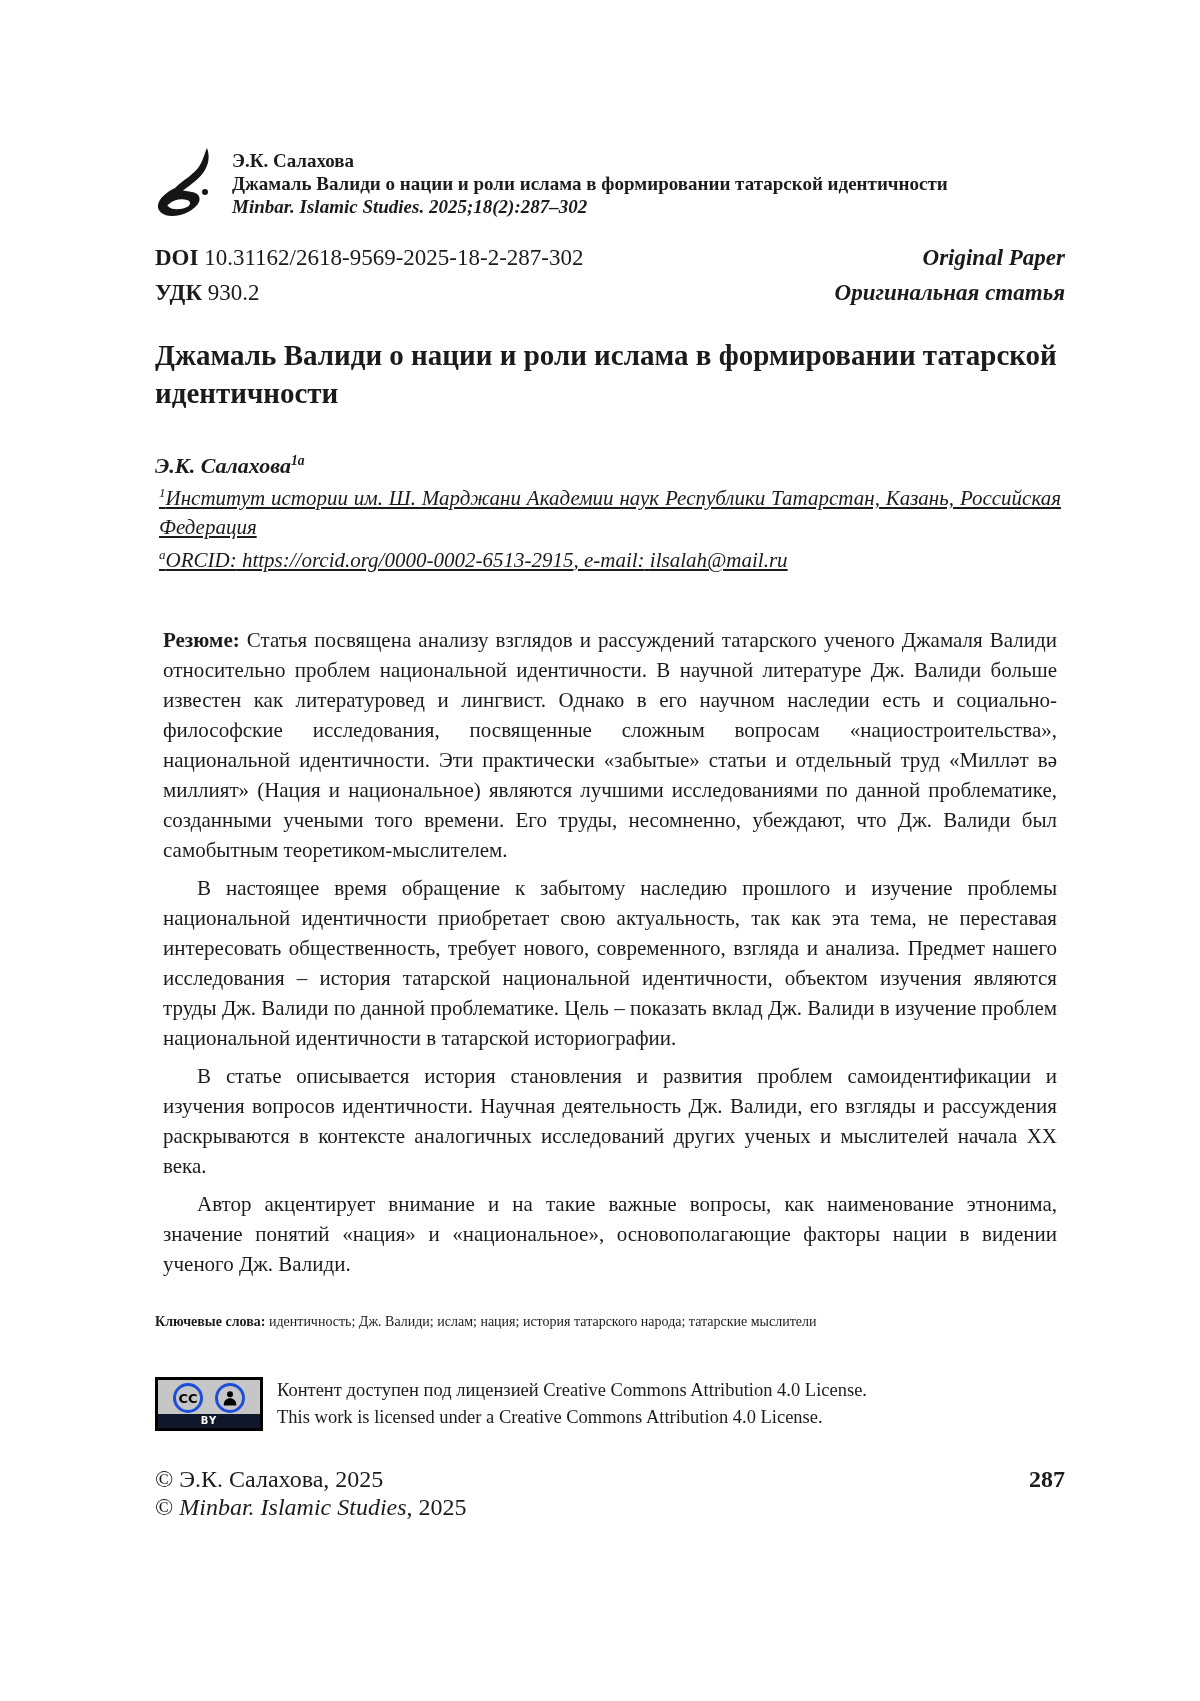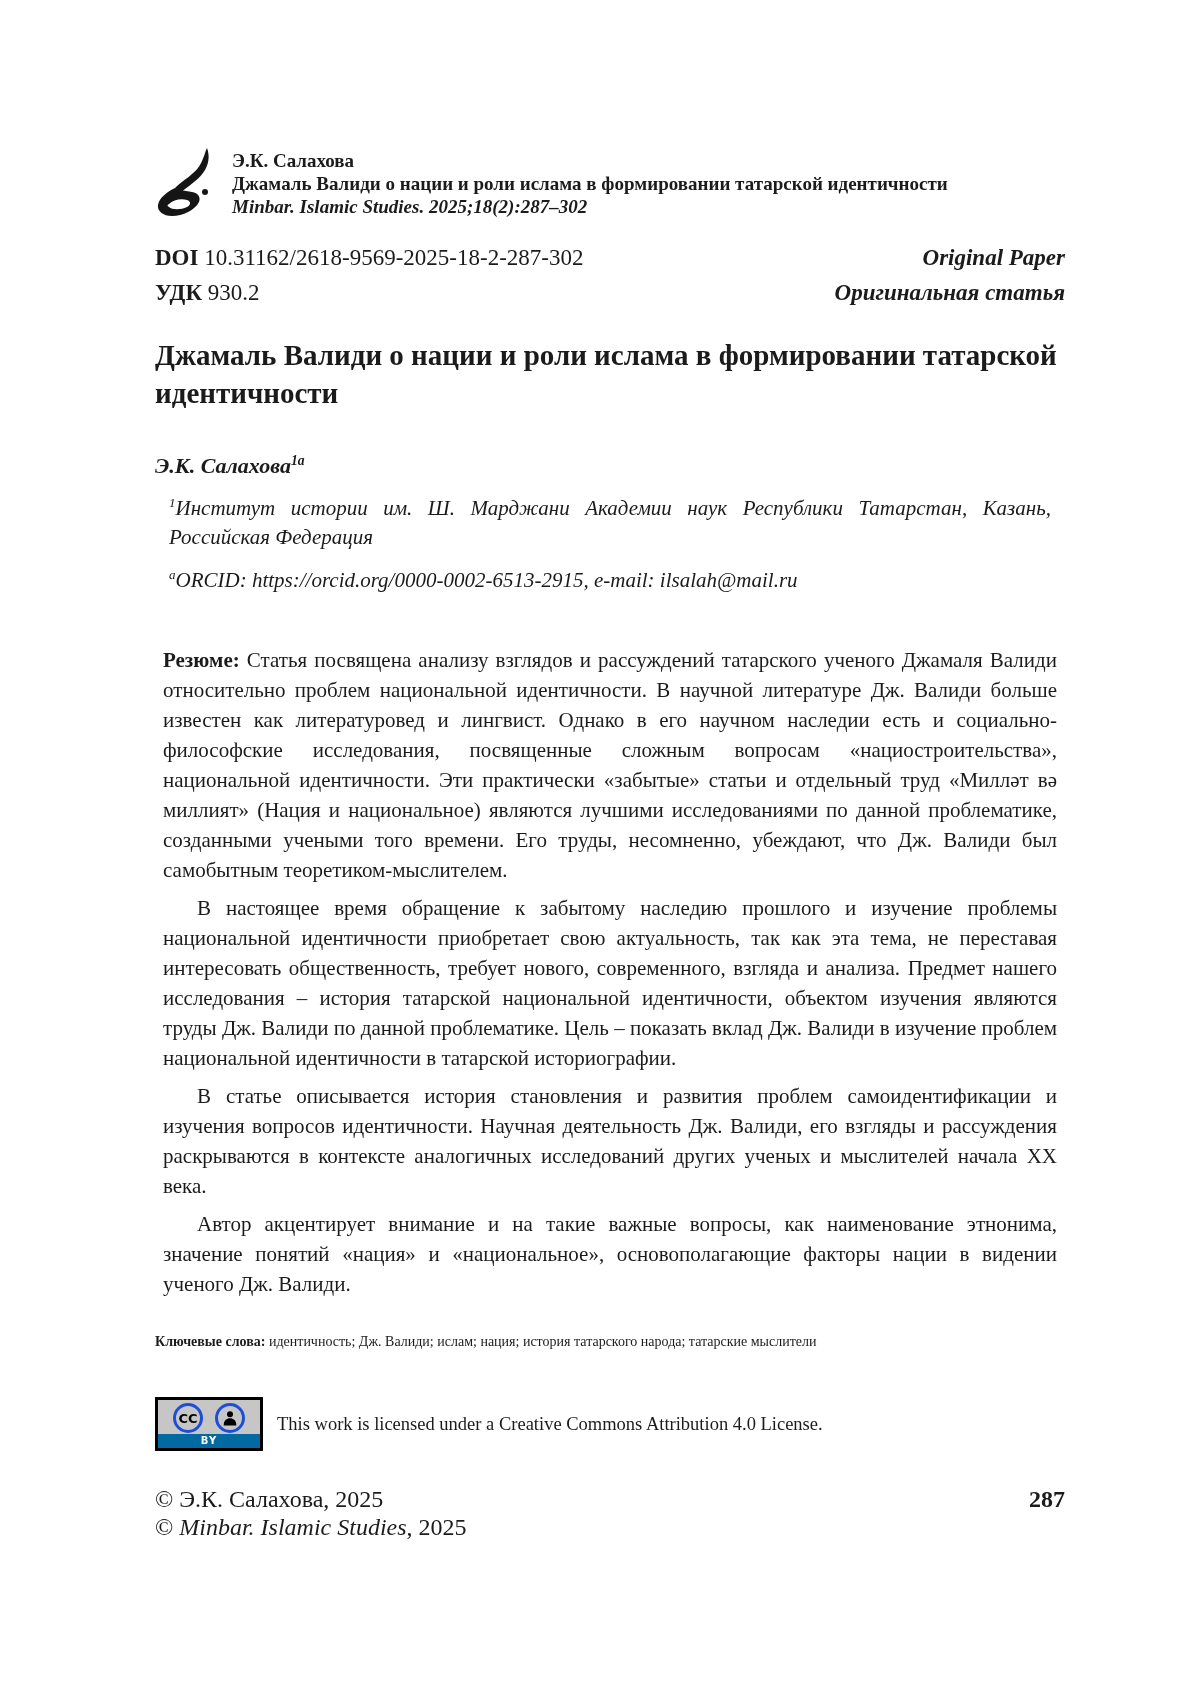--- a/index.html
+++ b/index.html
@@ -21,42 +21,42 @@
   .meta-row { display:flex; justify-content:space-between; line-height:35px; }
   .meta b { font-weight:bold; }
   .article-type { font-weight:bold; font-style:italic; }
 
   
   .title { margin:26px 0 0 0; font-size:29px; line-height:38px; font-weight:bold; }
 
   
   .author-block { margin-top:40px; font-size:21px; }
   .author { font-weight:bold; font-style:italic; font-size:22px; line-height:28px; margin-bottom:4px; }
-  .affiliation, .orcid { margin:14px; font-style:italic; line-height:29px; text-align:justify; }
+  .affiliation, .orcid { margin:4px; font-style:italic; line-height:29px; text-align:justify;text-decoration:underline; }
   sup { font-size:0.62em; line-height:0; vertical-align:super; }
 
   
   .abstract { margin-top:50px; font-size:21px; line-height:30px; text-align:justify; hyphens:auto; }
   .abstract p { margin:8px; }
   .abstract .indent { text-indent:34px; }
   .inline-label { font-weight:bold; }
 
   
   .keywords { margin:28px 0 0 0; font-size:14px; line-height:30px; text-align:justify; }
 
   
   .license { margin-top:40px; display:flex; align-items:center; gap:14px; }
   .cc-badge { box-sizing:border-box; width:108px; height:54px; border:3px solid #000;
               background:#c6c6c6; position:relative; flex:0 0 108px; }
   .cc-icons { display:flex; justify-content:center; gap:12px; padding-top:3px; }
   .cc-circle { box-sizing:border-box; width:30px; height:30px; border:3px solid #1d4ed8; border-radius:50%;
                display:flex; align-items:center; justify-content:center;
                font-family:"DejaVu Sans",sans-serif; font-weight:bold; font-size:13px; color:#000; }
   .cc-circle svg { width:20px; height:20px; display:block; }
-  .cc-bar { position:absolute; left:0; right:0; bottom:0; height:14px; background:#0369a1;
+  .cc-bar { position:absolute; left:0; right:0; bottom:0; height:14px; background:#0f172a;
             color:#fff; font-family:"DejaVu Sans",sans-serif; font-weight:bold; font-size:10px;
             line-height:14px; text-align:center; letter-spacing:1px; }
   .license-text { font-size:18.5px; line-height:27px; }
 
   
   .footer { margin-top:34px; display:flex; justify-content:space-between; align-items:flex-start;
             font-size:24px; line-height:28px; }
   .page-num { font-weight:bold; }
   .it { font-style:italic; }
 </style>
@@ -136,20 +136,21 @@
         <div class="cc-circle">
           <svg viewBox="0 0 24 24" xmlns="http://www.w3.org/2000/svg" aria-hidden="true">
             <circle cx="12" cy="7.5" r="3.6" fill="#000"></circle>
             <path d="M4.5 20 C4.5 14.8 8 12.2 12 12.2 C16 12.2 19.5 14.8 19.5 20 L19.5 21 L4.5 21 Z" fill="#000"></path>
           </svg>
         </div>
       </div>
       <div class="cc-bar">BY</div>
     </div>
     <div class="license-text">
+      <div>Контент доступен под лицензией Creative Commons Attribution 4.0 License.</div>
       <div>This work is licensed under a Creative Commons Attribution 4.0 License.</div>
     </div>
   </section>
 
   <footer class="footer">
     <div class="copyrights">
       <div>© Э.К. Салахова, 2025</div>
       <div><span>© </span><span class="it">Minbar. Islamic Studies</span><span>, 2025</span></div>
     </div>
     <div class="page-num">287</div>

